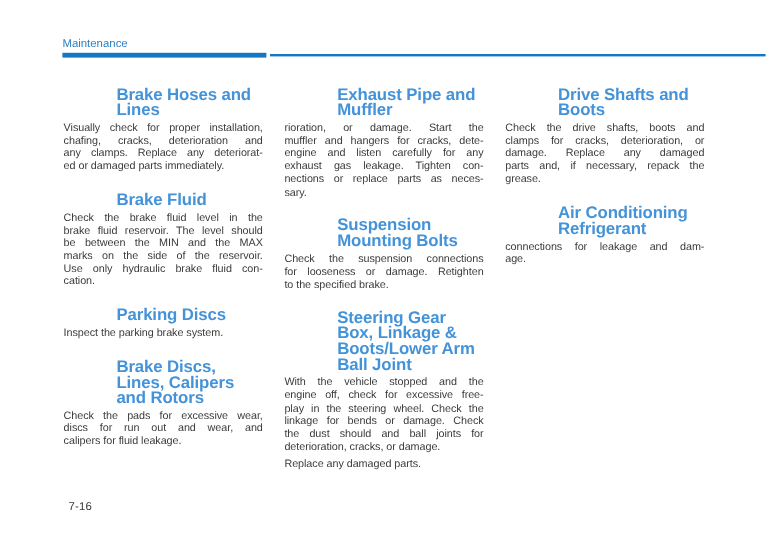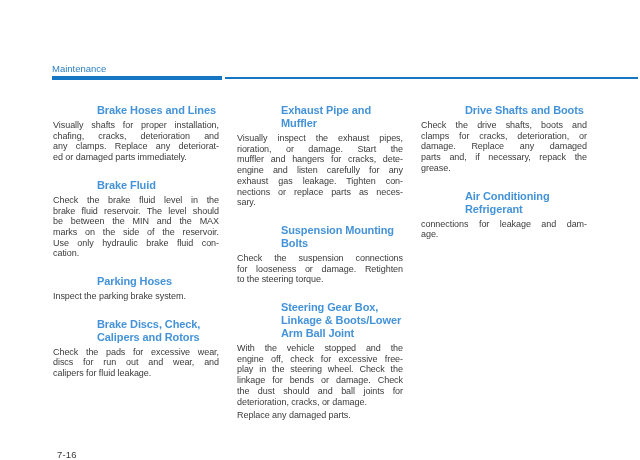--- a/index.html
+++ b/index.html
@@ -3,21 +3,21 @@
 <meta charset="utf-8">
 <style>
   * { margin: 0; padding: 0; box-sizing: border-box; }
   html, body { width: 640px; height: 460px; }
   body {
     background: #ffffff;
     font-family: "Liberation Sans", "DejaVu Sans", sans-serif;
     position: relative;
     overflow: hidden;
   }
-  .page { position: absolute; inset: 0; background: #ffffff; margin-top: 32px; }
+  .page { position: absolute; inset: 0; background: #ffffff; }
 
   
   .hdr-label {
     position: absolute; left: 52px; top: 31px;
     font-size: 9.5px; line-height: 12px;
     color: var(--header-blue, #2c7fc3);
   }
   .hdr-bar {
     position: absolute; left: 52px; top: 44px;
     width: 170px; height: 3.5px;
@@ -30,21 +30,21 @@
   }
 
   
   .columns {
     position: absolute; left: 53px; top: 72px;
     display: flex; gap: 18px;
   }
   .col { width: 166px; }
   .sec { margin-bottom: 16px; }
   .sec h3 {
-    font-size: 11px; font-weight: bold; line-height: 13px;
+    font-size: 14px; font-weight: bold; line-height: 13px;
     letter-spacing: -0.1px;
     color: var(--heading-blue, #4493d9);
     margin-bottom: 3px;
     padding-left: 44px;
   }
   .para {
     color: var(--body-text, #3b3b3b);
     font-size: 9px; line-height: 10.7px; letter-spacing: -0.05px;
   }
   .para + .para { margin-top: 3px; }
@@ -66,72 +66,71 @@
   <span class="hdr-label">Maintenance</span>
   <div class="hdr-bar"></div>
   <div class="hdr-rule"></div>
 
   <main class="columns">
 
     <section class="col">
       <div class="sec">
         <h3>Brake Hoses and Lines</h3>
         <div class="para">
-            <div class="line">Visually shafts for proper installation,</div>
+            <div class="line">Visually check for proper installation,</div>
             <div class="line">chafing, cracks, deterioration and</div>
             <div class="line">any clamps. Replace any deteriorat-</div>
             <div class="line last">ed or damaged parts immediately.</div>
           </div>
       </div>
       <div class="sec">
         <h3>Brake Fluid</h3>
         <div class="para">
             <div class="line">Check the brake fluid level in the</div>
             <div class="line">brake fluid reservoir. The level should</div>
             <div class="line">be between the MIN and the MAX</div>
             <div class="line">marks on the side of the reservoir.</div>
             <div class="line">Use only hydraulic brake fluid con-</div>
             <div class="line last">cation.</div>
           </div>
       </div>
       <div class="sec">
-        <h3>Parking Hoses</h3>
+        <h3>Parking Discs</h3>
         <div class="para">
             <div class="line last">Inspect the parking brake system.</div>
           </div>
       </div>
       <div class="sec">
-        <h3>Brake Discs, Check, Calipers and Rotors</h3>
+        <h3>Brake Discs, Lines, Calipers and Rotors</h3>
         <div class="para">
             <div class="line">Check the pads for excessive wear,</div>
             <div class="line">discs for run out and wear, and</div>
             <div class="line last">calipers for fluid leakage.</div>
           </div>
       </div>
     </section>
 
     <section class="col">
       <div class="sec">
         <h3>Exhaust Pipe and Muffler</h3>
         <div class="para">
-            <div class="line">Visually inspect the exhaust pipes,</div>
             <div class="line">rioration, or damage. Start the</div>
             <div class="line">muffler and hangers for cracks, dete-</div>
             <div class="line">engine and listen carefully for any</div>
             <div class="line">exhaust gas leakage. Tighten con-</div>
             <div class="line">nections or replace parts as neces-</div>
             <div class="line last">sary.</div>
           </div>
       </div>
       <div class="sec">
         <h3>Suspension Mounting Bolts</h3>
         <div class="para">
             <div class="line">Check the suspension connections</div>
             <div class="line">for looseness or damage. Retighten</div>
-            <div class="line last">to the steering torque.</div>
+            <div class="line last">to the specified brake.</div>
           </div>
       </div>
       <div class="sec">
         <h3>Steering Gear Box, Linkage &amp; Boots/Lower Arm Ball Joint</h3>
         <div class="para">
             <div class="line">With the vehicle stopped and the</div>
             <div class="line">engine off, check for excessive free-</div>
             <div class="line">play in the steering wheel. Check the</div>
             <div class="line">linkage for bends or damage. Check</div>
             <div class="line">the dust should and ball joints for</div>

